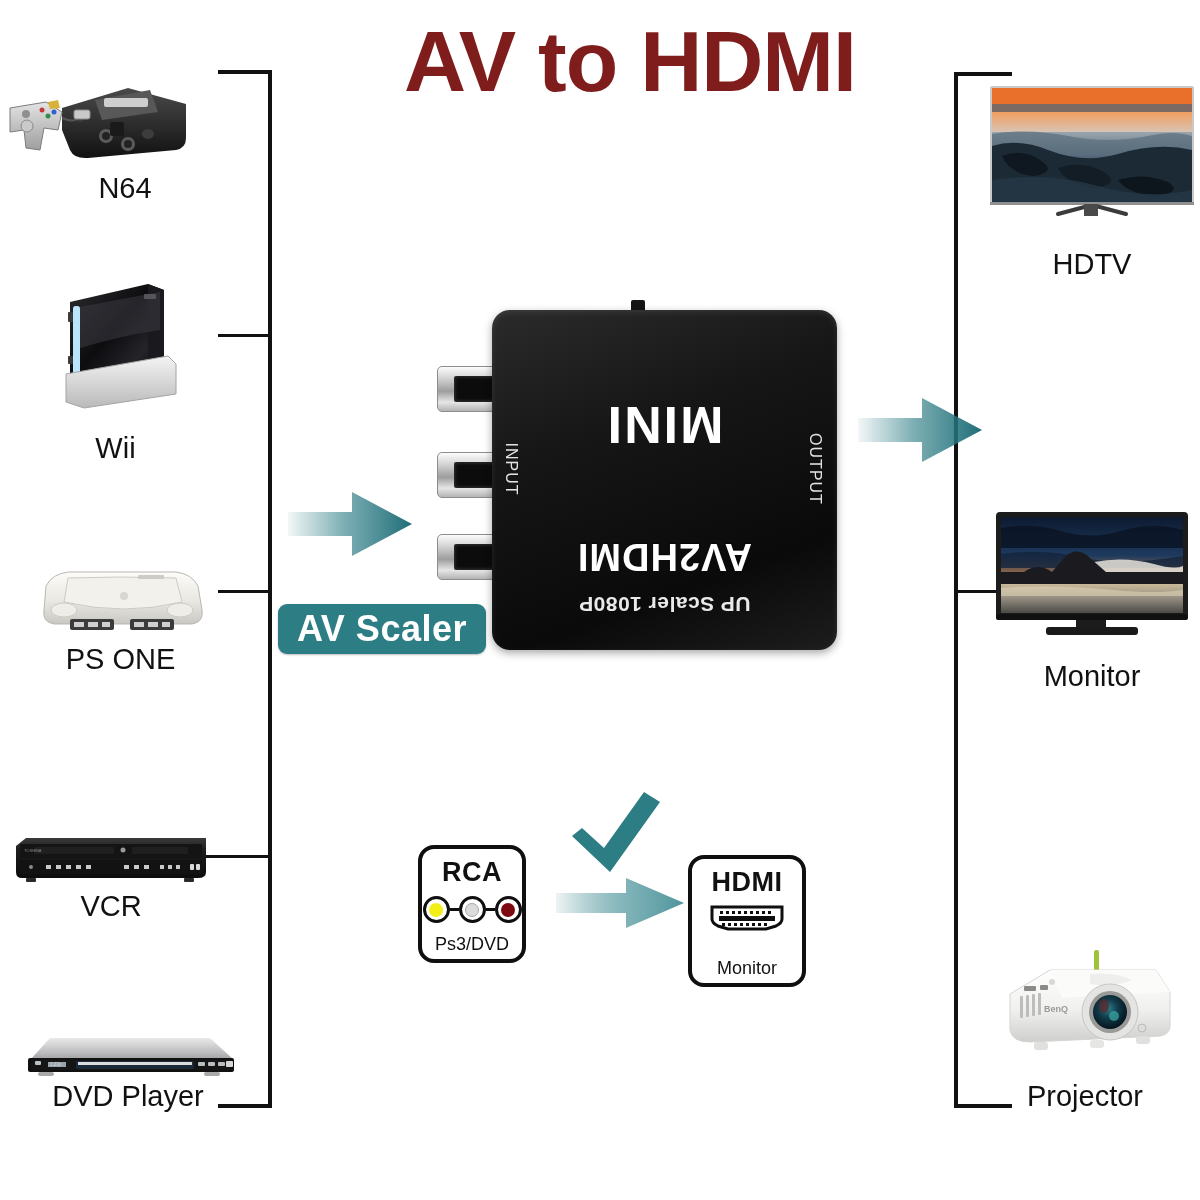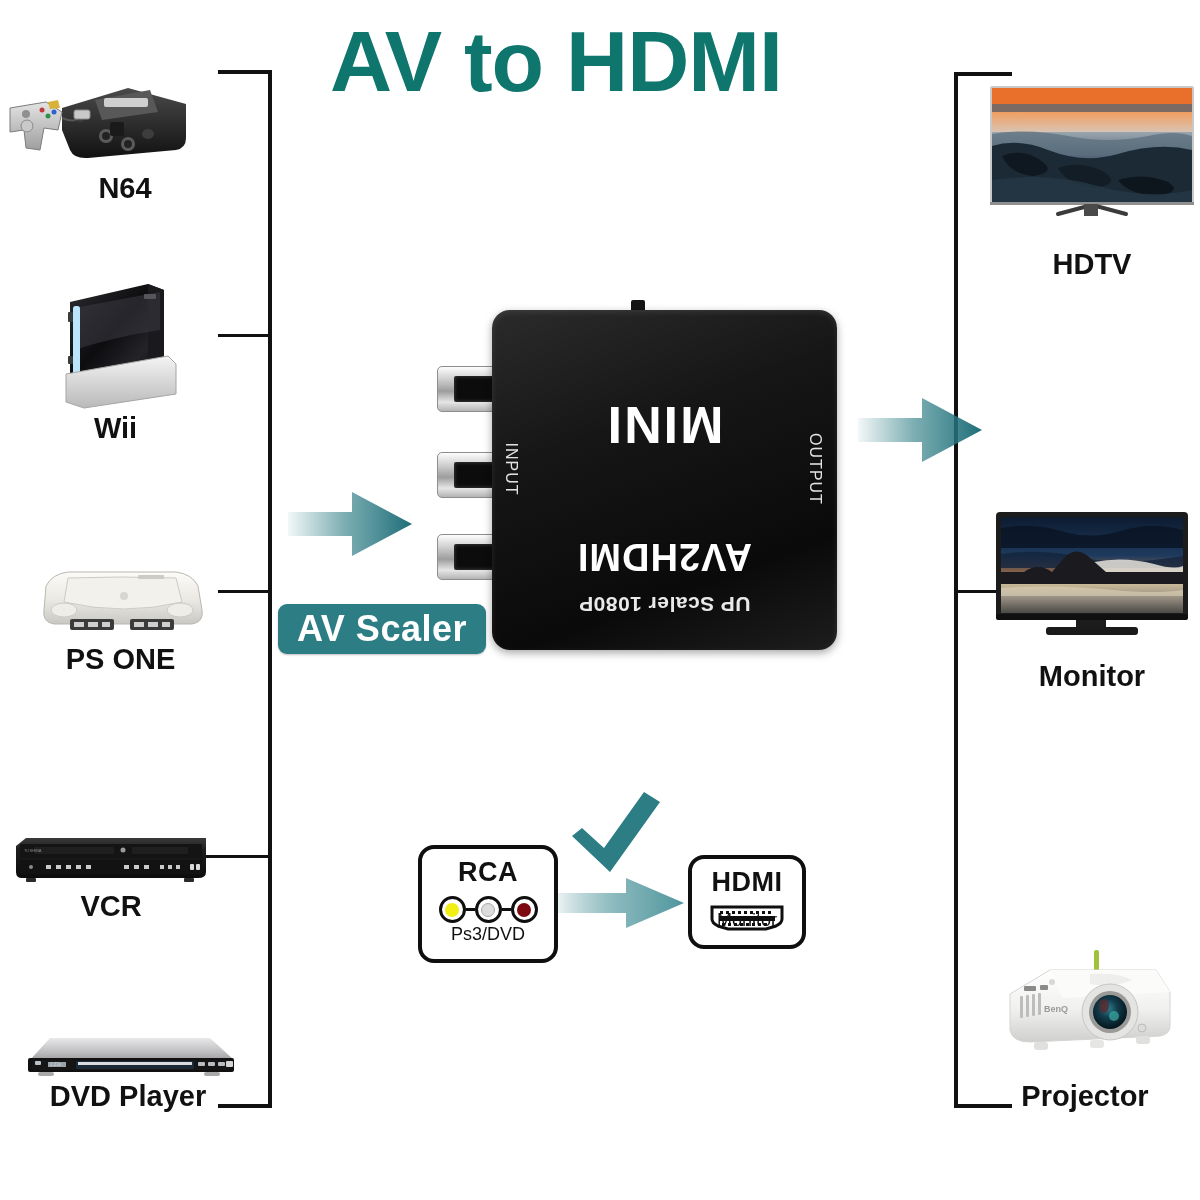--- a/index.html
+++ b/index.html
@@ -7,33 +7,33 @@
     width: 1200px; height: 1200px;
     background: #ffffff;
     font-family: "Liberation Sans", sans-serif;
     overflow: hidden;
   }
   #stage { position: relative; width: 1200px; height: 1200px; background:#fff; }
 
   
   .title {
     position: absolute; left: 330px; top: 18px; width: 600px;
-    text-align: left;
+    text-align: center;
     font-size: 86px; font-weight: bold; letter-spacing: -1px;
-    color: #0f766e; line-height: 1;
+    color: #7f1d1d; line-height: 1;
     font-family: "Liberation Sans", sans-serif;
   }
 
   
   .bracket-line { position: absolute; background: #111; }
 
   
   .dev-label {
     position: absolute; text-align: center;
-    font-size: 29px; color: #111; font-weight: bold;
+    font-size: 29px; color: #111; font-weight: normal;
     font-family: "Liberation Sans", sans-serif;
     white-space: nowrap;
   }
 
   
   .badge {
     position: absolute;
     background: #2d7d85;
     border-radius: 9px;
     color: #ffffff;
@@ -96,28 +96,28 @@
   #conv-nub {
     position: absolute; left: 631px; top: 300px; width: 14px; height: 12px;
     background: #141414; border-radius: 2px 2px 0 0;
   }
 
   
   .spec-box {
     position: absolute; background: #fff;
     border: 4px solid #0f0f0f; border-radius: 16px;
   }
-  #rca-box  { left: 418px; top: 845px; width: 140px; height: 118px; }
-  #hdmi-box { left: 688px; top: 855px; width: 118px; height: 94px; }
+  #rca-box  { left: 418px; top: 845px; width: 108px; height: 118px; }
+  #hdmi-box { left: 688px; top: 855px; width: 118px; height: 132px; }
   .spec-title {
     position: absolute; left: 0; top: 8px; width: 100%; text-align: center;
     font-size: 27px; font-weight: bold; color: #111; letter-spacing: .5px;
   }
   .spec-sub {
-    position: absolute; left: 0; bottom: 14px; width: 100%; text-align: center;
+    position: absolute; left: 0; bottom: 4px; width: 100%; text-align: center;
     font-size: 18px; color: #111;
   }
   .rca-row {
     position: absolute; left: 0; top: 47px; width: 100%;
     display: flex; align-items: center; justify-content: center;
   }
   .rca-plug {
     width: 27px; height: 27px; border-radius: 50%;
     border: 3px solid #0f0f0f; background:#fff;
     display:flex; align-items:center; justify-content:center;
@@ -214,21 +214,21 @@
       <path d="M100 6 L116 12 L116 94 L100 88 Z" fill="#1a1a1e"></path>
       <path d="M26 30 L112 14 L112 52 Q70 58 26 72 Z" fill="#3a3a42" opacity=".55"></path>
       <rect x="25" y="28" width="7" height="70" rx="3" fill="#9fd8f6"></rect>
       <rect x="25" y="28" width="7" height="70" rx="3" fill="#cfeeff" opacity=".6"></rect>
       <rect x="20" y="34" width="5" height="10" rx="1" fill="#3a3a3a"></rect>
       <rect x="20" y="78" width="5" height="8" rx="1" fill="#3a3a3a"></rect>
       <rect x="96" y="16" width="12" height="5" rx="1" fill="#55555c"></rect>
       <path d="M18 96 L120 78 L128 86 L128 116 L36 130 L18 124 Z" fill="url(#wiibase)" stroke="#a5a5a5" stroke-width="1"></path>
     </svg>
   </div>
-  <div class="dev-label" style="left:48px; top:412px; width:135px;">Wii</div>
+  <div class="dev-label" style="left:48px; top:432px; width:135px;">Wii</div>
 
   <div class="illus" style="left:28px; top:562px; width:185px; height:78px;">
     <svg width="185" height="78" viewBox="0 0 185 78">
       <defs>
         <linearGradient id="psbody" x1="0" y1="0" x2="0" y2="1">
           <stop offset="0%" stop-color="#fcfbf8"></stop>
             <stop offset="55%" stop-color="#eae8e2"></stop>
           <stop offset="100%" stop-color="#cac8c2"></stop>
         </linearGradient>
       </defs>

